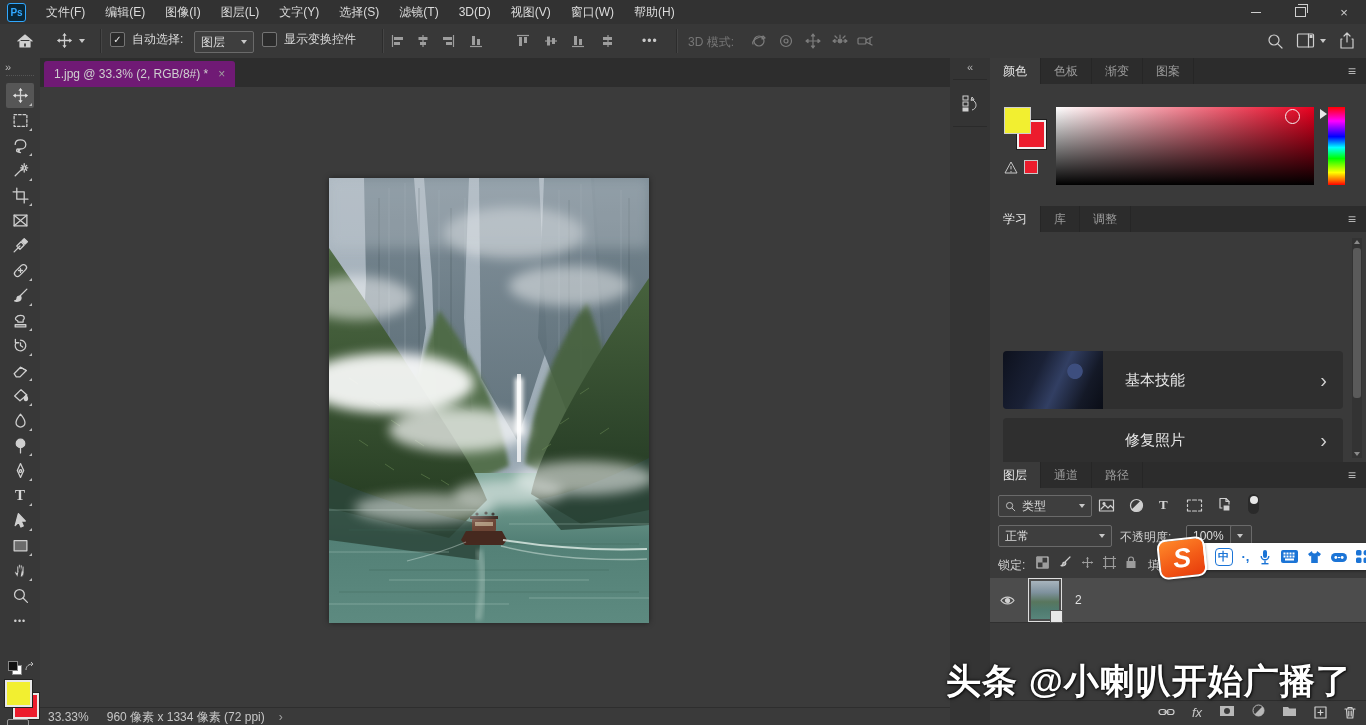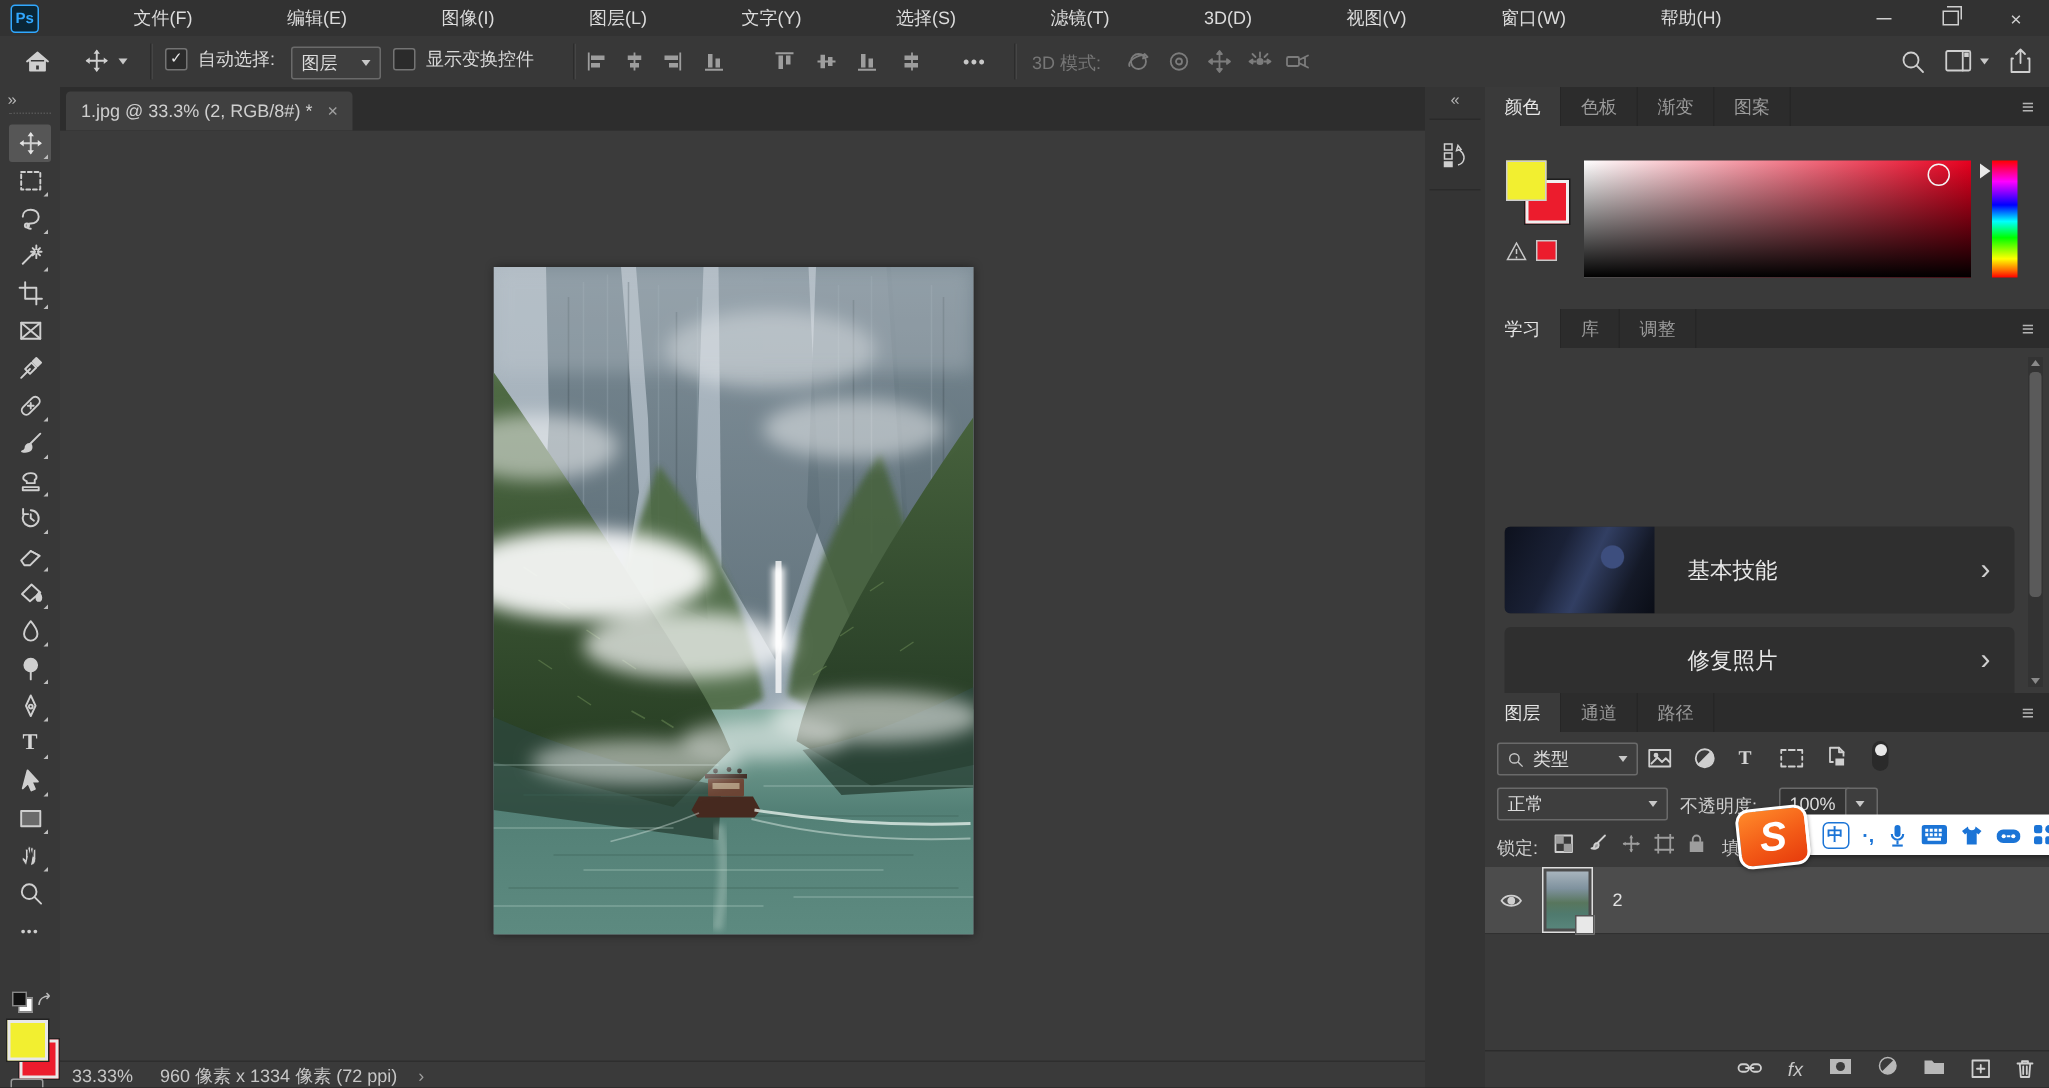--- a/index.html
+++ b/index.html
@@ -1,21 +1,21 @@
 <!DOCTYPE html>
 <html><head>
 <meta charset="utf-8">
 <style>
   html,body{margin:0;padding:0;background:#1e1e1e;}
   .app{position:relative;width:1366px;height:725px;background:#3a3a3a;overflow:hidden;
        font-family:"Liberation Sans","DejaVu Sans",sans-serif;color:#d8d8d8;font-size:12px;}
   .a{position:absolute;}
   .row{display:flex;align-items:center;}
   
-  .menubar{left:0;top:0;width:1366px;height:24px;background:#323232;border-bottom:1px solid #262626;display:flex;align-items:center;gap:43px;}
+  .menubar{left:0;top:0;width:1366px;height:24px;background:#323232;border-bottom:1px solid #262626;display:flex;align-items:center;}
   .pslogo{width:17px;height:17px;margin:0 10px 0 7px;background:#0a2636;border:1px solid #31a8ff;border-radius:3px;
           color:#31a8ff;font-size:10px;font-weight:bold;display:flex;align-items:center;justify-content:center;}
   .mi{padding:0 10px;height:24px;display:flex;align-items:center;color:#dcdcdc;cursor:default;}
   .wctrl{display:flex;position:absolute;right:0;top:0;height:24px;}
   .wbtn{width:44px;height:24px;display:flex;align-items:center;justify-content:center;color:#cfcfcf;font-size:13px;}
   .minline{width:10px;height:1px;background:#cfcfcf;}
   .restbox{width:9px;height:8px;border:1px solid #cfcfcf;position:relative;}
   .restbox:before{content:"";position:absolute;left:2px;top:-4px;width:9px;height:8px;border:1px solid #cfcfcf;border-left:none;border-bottom:none;}
   
   .obar{left:0;top:24px;width:1366px;height:34px;background:#383838;border-bottom:1px solid #282828;}
@@ -27,21 +27,21 @@
   .gic svg{stroke:#7c7c7c;fill:none;stroke-width:1.2;stroke-linecap:round;stroke-linejoin:round;display:block;}
   .aic svg{stroke:#9d9d9d;fill:none;stroke-width:1.2;display:block;}
   .aic rect{fill:#9d9d9d;stroke:none;}
   
   .toolbar{left:0;top:58px;width:40px;height:667px;background:#383838;border-right:1px solid #2c2c2c;}
   .tool{width:28px;height:25px;margin:0 auto;display:flex;align-items:center;justify-content:center;position:relative;border-radius:2px;}
   .tool.sel{background:#565656;}
   .tool .fly{position:absolute;right:2px;bottom:2px;width:0;height:0;border-left:3px solid transparent;border-bottom:3px solid #bdbdbd;}
   
   .tabstrip{left:40px;top:58px;width:910px;height:29px;background:#2d2d2d;border-bottom:1px solid #262626;display:flex;align-items:flex-end;}
-  .doctab{margin-left:4px;height:26px;background:#404040;color:#cfcfcf;display:flex;align-items:center;padding:0 10px;gap:10px;border-radius:3px 3px 0 0;}
+  .doctab{margin-left:4px;height:26px;background:#701a75;color:#cfcfcf;display:flex;align-items:center;padding:0 10px;gap:10px;border-radius:3px 3px 0 0;}
   .canvas{left:40px;top:87px;width:910px;height:620px;background:#3b3b3b;}
   .statusbar{left:40px;top:707px;width:910px;height:18px;background:#3a3a3a;border-top:1px solid #2e2e2e;display:flex;align-items:center;color:#c6c6c6;}
   
   .dock{left:950px;top:58px;width:416px;height:667px;background:#323232;}
   .nstrip{position:absolute;left:0;top:0;width:40px;height:667px;background:#343434;border-right:1px solid #2a2a2a;}
   .panel{position:absolute;left:40px;width:376px;background:#3a3a3a;}
   .ptabs{height:26px;background:#2c2c2c;display:flex;align-items:stretch;justify-content:space-between;}
   .pt{padding:0 13px;display:flex;align-items:center;color:#9b9b9b;border-right:1px solid #262626;}
   .pt.on{background:#3a3a3a;color:#e6e6e6;}
   .pmenu{margin-left:auto;color:#b5b5b5;font-size:14px;padding:0 10px;display:flex;align-items:center;}
@@ -763,14 +763,18 @@
           <rect x="7.5" y="0" width="5.5" height="5.5" rx="2.75"></rect>
           <rect x="0" y="7.5" width="5.5" height="5.5" rx="1.5"></rect>
           <rect x="7.5" y="7.5" width="5.5" height="5.5" rx="1.5"></rect>
         </svg>
       </span>
   </div>
   <div class="a" style="left:1158px;top:538px;width:44px;height:36px;background:linear-gradient(160deg,#ff8a2a 0%,#f35b17 55%,#e63b0c 100%);border-radius:9px;border:2px solid #fff;box-shadow:0 1px 3px rgba(0,0,0,.4);display:flex;align-items:center;justify-content:center;transform:rotate(-6deg);color:#fff;font-size:27px;font-weight:bold;font-style:italic;">
       <span>S</span>
     </div>
 
+  <div class="a wm" style="left:946px;top:658px;">
+    <span style="font-weight:900;">头条</span>
+    <span>@小喇叭开始广播了</span>
+  </div>
 
 </div>
 
 </body></html>

